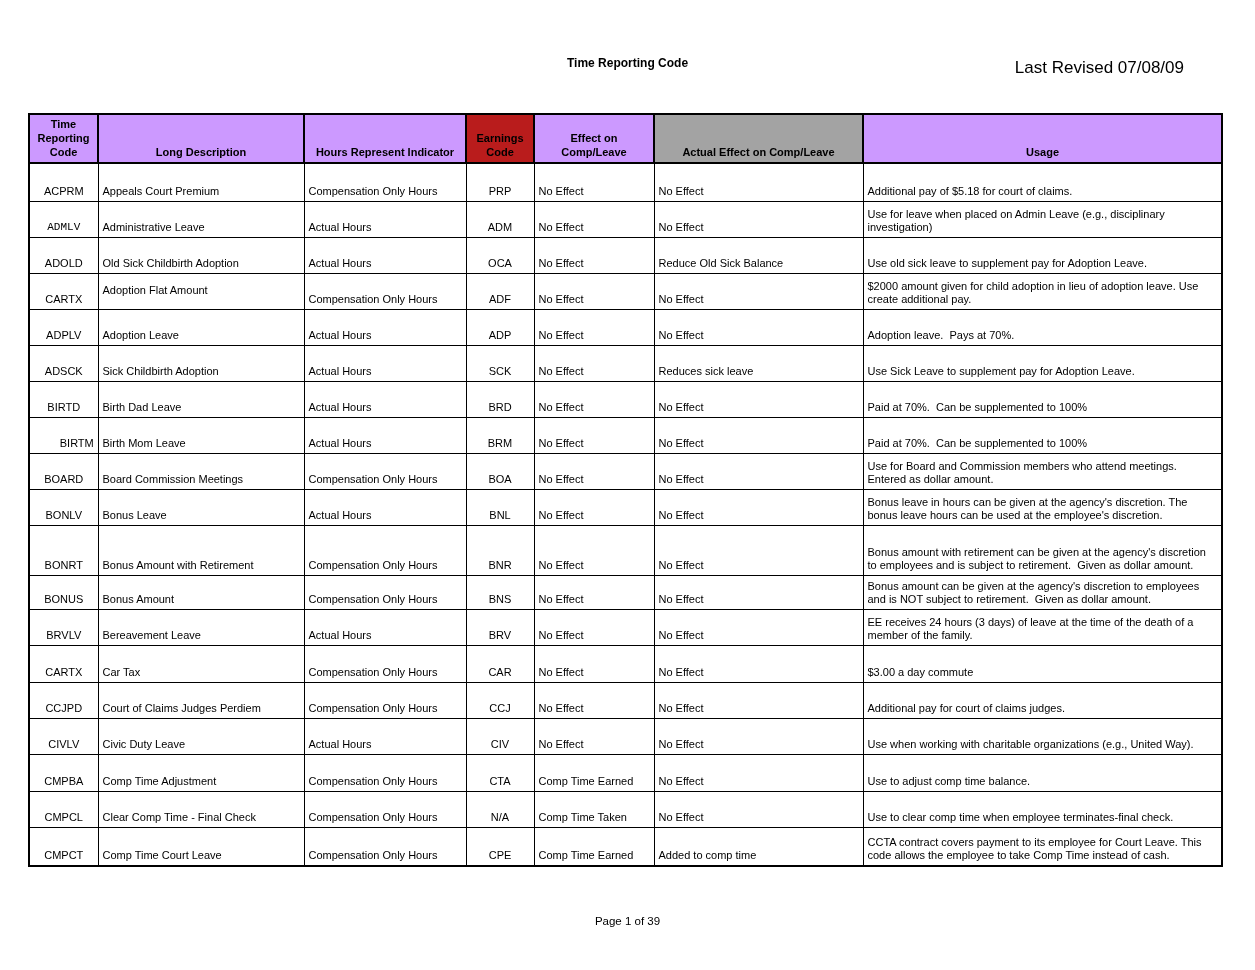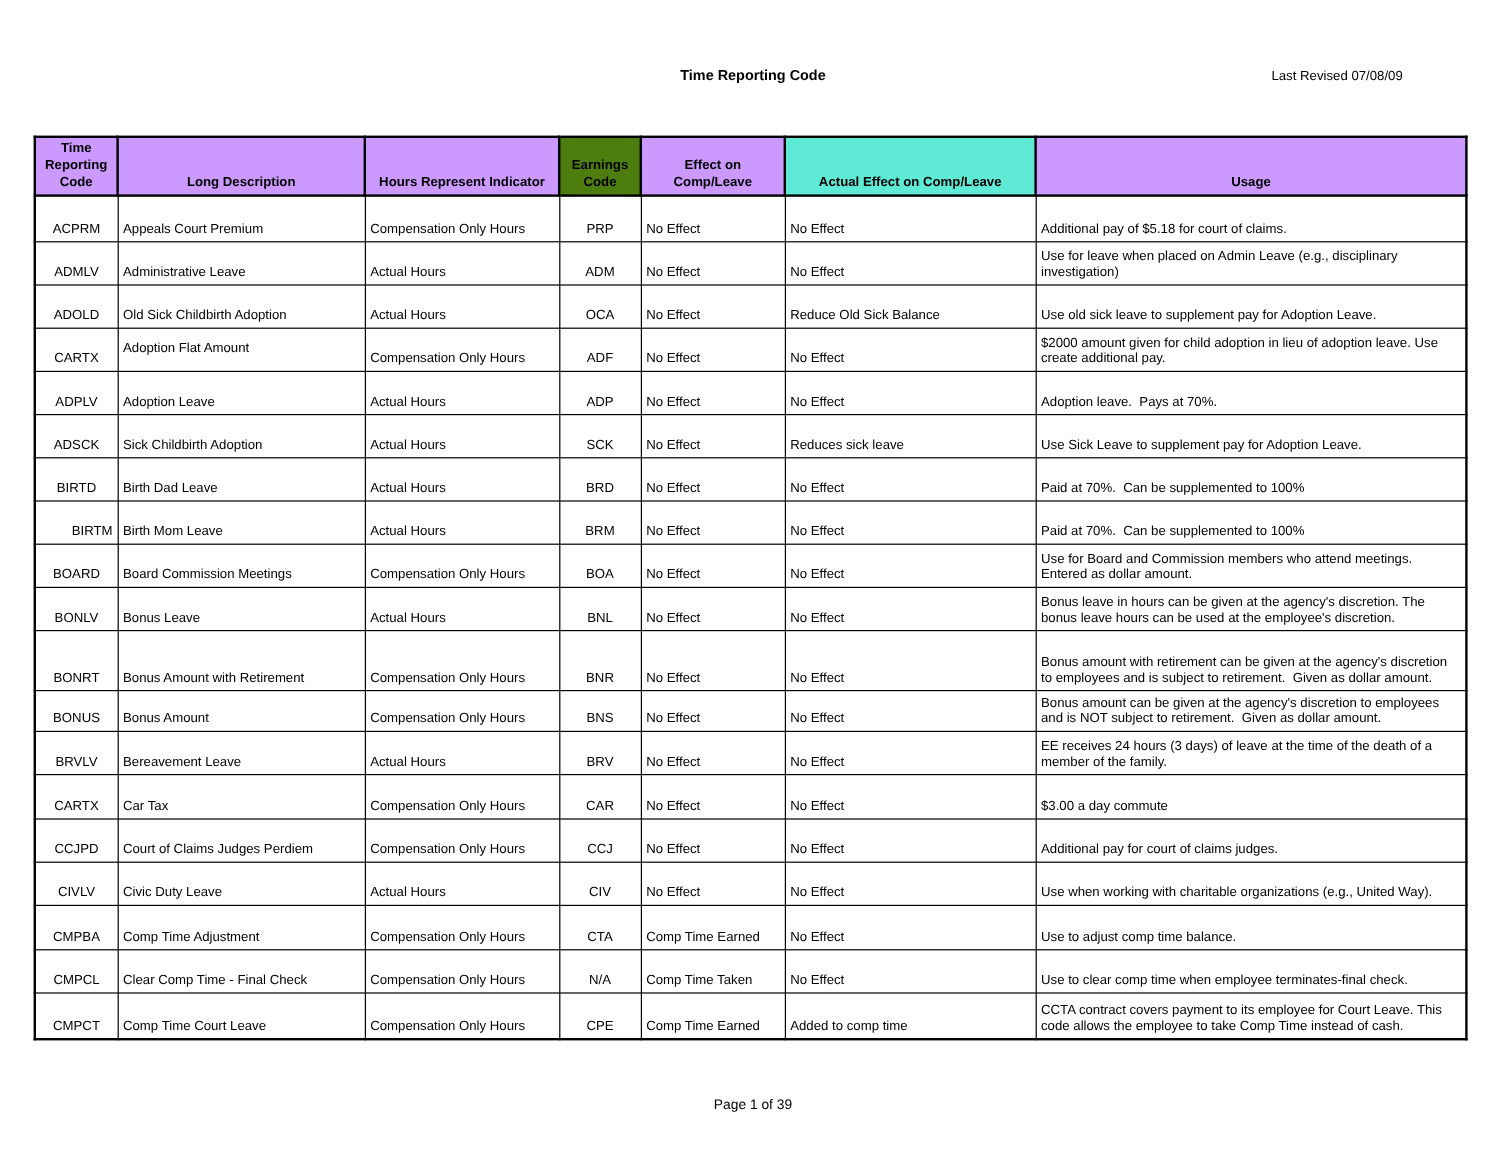--- a/index.html
+++ b/index.html
@@ -10,22 +10,22 @@
     color: #000;
     position: relative;
     overflow: hidden;
   }
   .doc-header { position: relative; height: 113px; }
   .title-block {
     position: absolute; top: 56px; left: 0; width: 100%;
     text-align: center; font-weight: bold; font-size: 12px; line-height: 15px;
   }
   .revised {
-    position: absolute; top: 58px; right: 86px;
-    font-size: 11px;
+    position: absolute; top: 58px; right: 71px;
+    font-size: 17px;
   }
   table.trc {
     border-collapse: collapse;
     table-layout: fixed;
     margin-left: 28px;
     border: 2px solid #000;
   }
   table.trc th {
     border: 2px solid #000;
     font-size: 11px; font-weight: bold;
@@ -84,29 +84,29 @@
             <div class="hcell">Time
 Reporting
 Code</div>
           </th>
           <th style="background: rgb(204, 153, 255); height: 48px;">
             <div class="hcell">Long Description</div>
           </th>
           <th style="background: rgb(204, 153, 255); height: 48px;">
             <div class="hcell">Hours Represent Indicator</div>
           </th>
-          <th style="background: #4d7c0f; height: 48px;">
+          <th style="background: #b91c1c; height: 48px;">
             <div class="hcell">Earnings
 Code</div>
           </th>
           <th style="background: rgb(204, 153, 255); height: 48px;">
             <div class="hcell">Effect on
 Comp/Leave</div>
           </th>
-          <th style="background: #5eead4; height: 48px;">
+          <th style="background: #a3a3a3; height: 48px;">
             <div class="hcell">Actual Effect on Comp/Leave</div>
           </th>
           <th style="background: rgb(204, 153, 255); height: 48px;">
             <div class="hcell">Usage</div>
           </th>
         </tr>
       </thead>
     <tbody id="trc-tbody">
         <tr>
           <td class="c0">
@@ -140,21 +140,21 @@
             </div>
           </td>
           <td class="c6">
             <div class="cellbox" style="height: 37px;">
               <span>Additional pay of $5.18 for court of claims.</span>
             </div>
           </td>
         </tr>
         <tr>
           <td class="c0">
-            <div class="cellbox" style="height: 35px;">
+            <div class="cellbox" style="height: 35px; font-family: Liberation Mono, monospace;">
               <span>ADMLV</span>
             </div>
           </td>
           <td class="c1">
             <div class="cellbox" style="height: 35px;">
               <span>Administrative Leave</span>
             </div>
           </td>
           <td class="c2">
             <div class="cellbox" style="height: 35px;">

